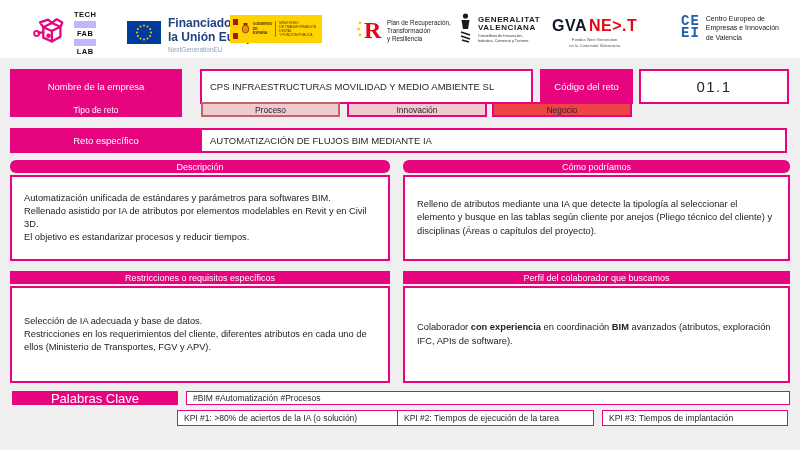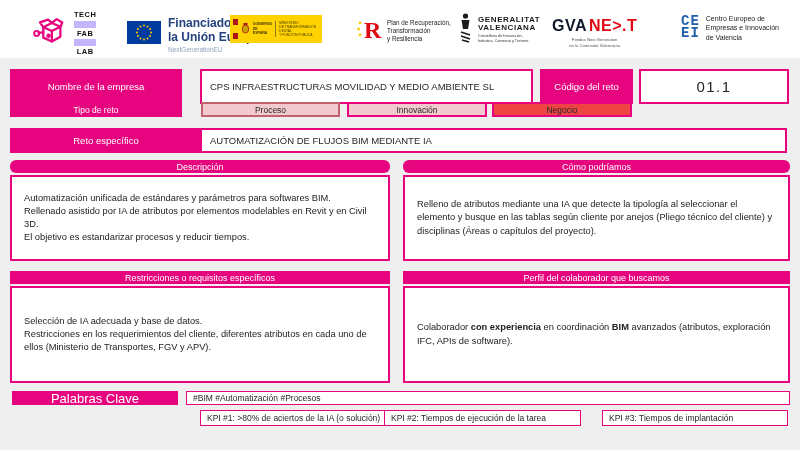--- a/index.html
+++ b/index.html
@@ -86,22 +86,22 @@
   .b-right{left:403px;width:387px;}
   .brow1{top:175px;height:86px;}
   .brow2{top:286px;height:97px;}
   
   .r4{top:391px;height:14px;font-size:13px;}
   .lbl.r4a{left:12px;width:166px;}
   .val.r4b{left:186px;width:604px;border-width:1.5px;padding-left:6px;font-size:8.5px;}
   .r5{top:410px;height:16px;font-size:8px;}
   .lbl.r5a{left:12px;width:166px;}
   .kpi{position:absolute;background:#fff;border:1.5px solid var(--magenta);display:flex;align-items:center;padding-left:6px;font-size:8.5px;color:var(--ink);}
-  .k1{left:200px;width:224px;}
-  .k2{left:384px;width:197px;}
+  .k1{left:177px;width:224px;}
+  .k2{left:397px;width:197px;}
   .k3{left:602px;width:186px;}
   b{font-weight:bold;}
 </style>
 </head>
 <body>
 
 <div class="canvas">
 
   <div class="band">
 

